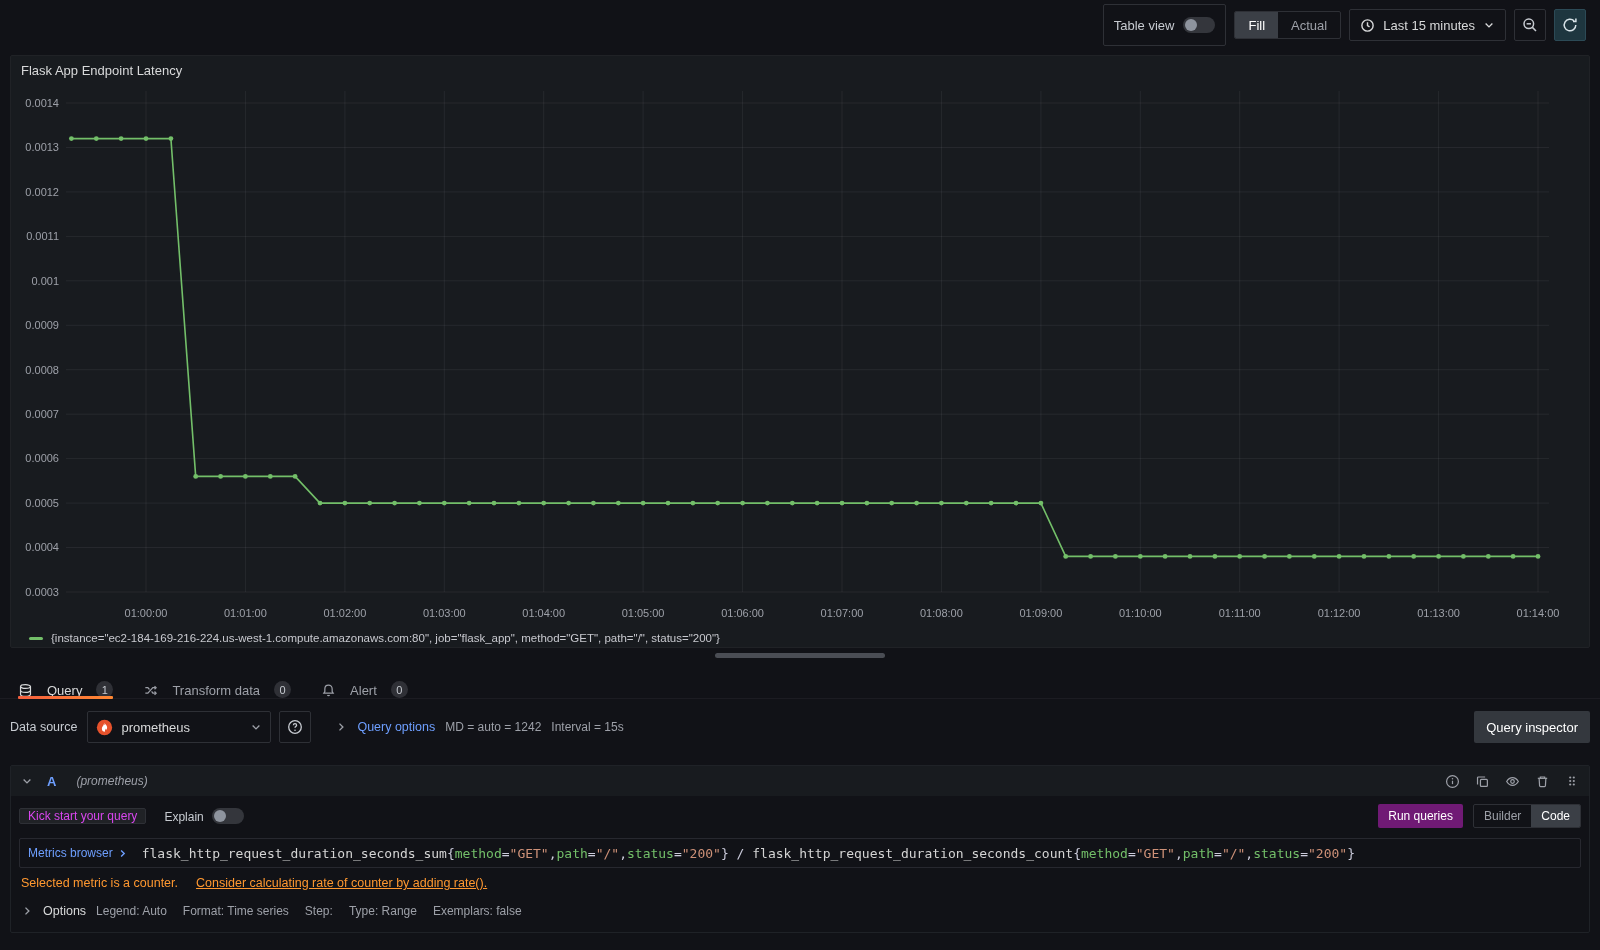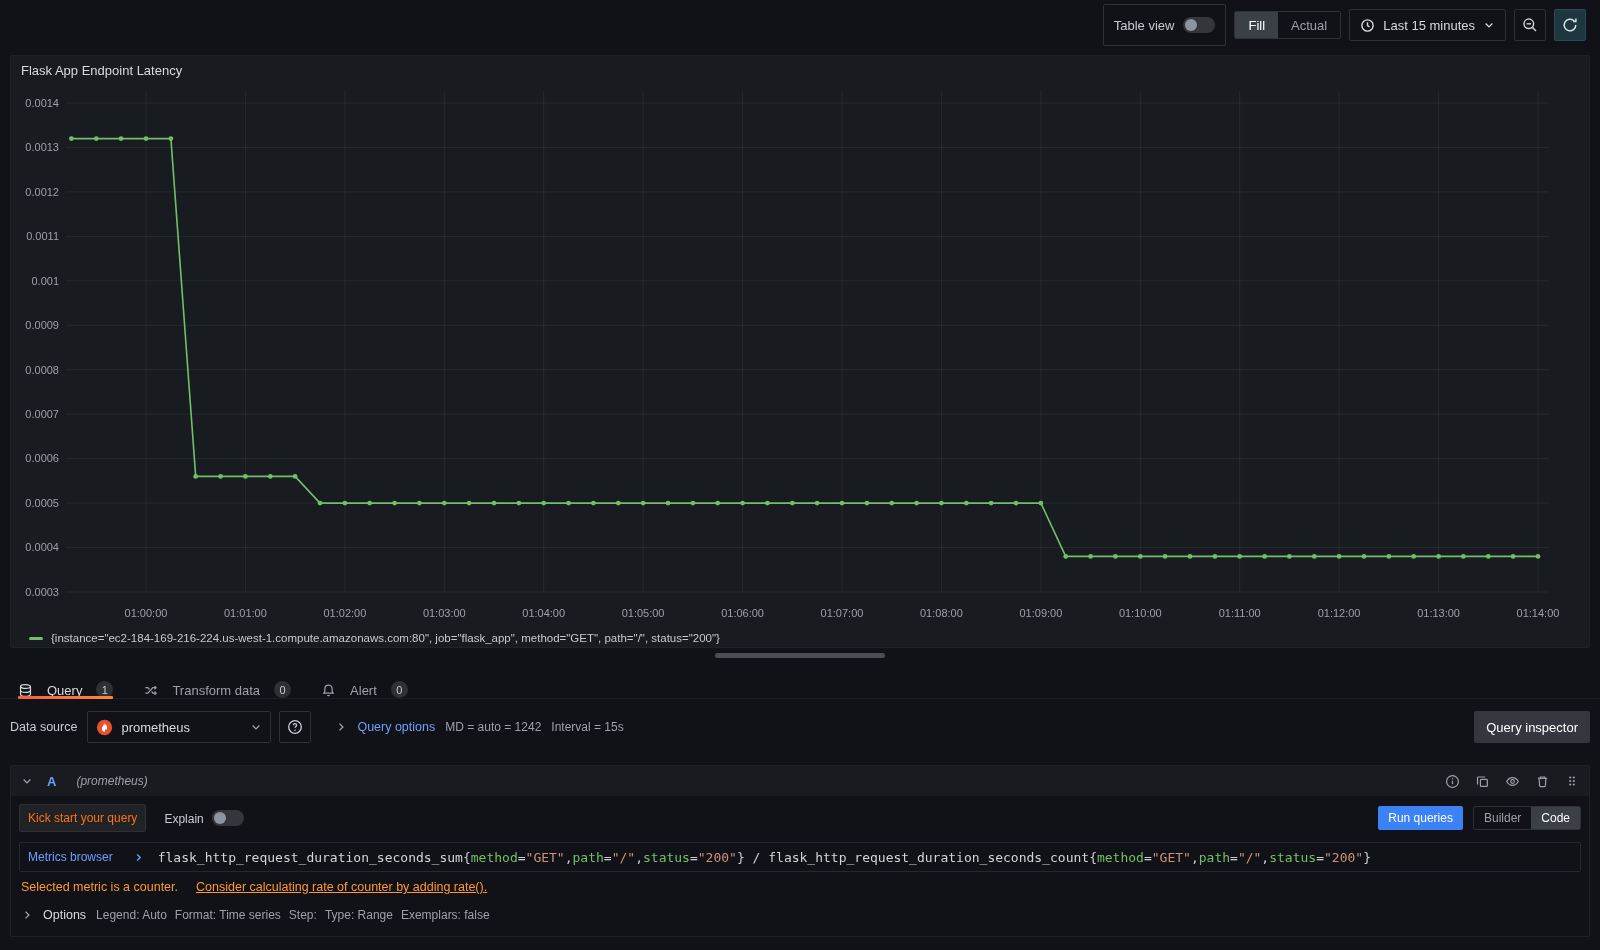--- a/index.html
+++ b/index.html
@@ -60,43 +60,43 @@
 
   
   .query-section{margin:22px 10px 0;border:1px solid #1F2227;border-radius:2px}
   .q-header{height:30px;background:#181B1F;display:flex;align-items:center;gap:6px;padding:0 10px;color:#9DA0A8}
   .refid{color:#6E9FFF;font-size:13px;font-weight:600;margin-left:8px}
   .ds-hint{color:#9DA0A8;font-size:12px;font-style:italic;margin-left:14px}
   .q-header-icons{margin-left:auto;display:flex;align-items:center;gap:15px;color:#9DA0A8}
   .q-header-icons .hicon{cursor:pointer;display:flex}
   .q-body{padding:8px 8px 10px}
   .qe-toolbar{display:flex;align-items:center;gap:10px;margin:0 0 10px}
-  .btn-sm{height:28px;padding:0 8px;font-size:12px;background:#202226;border:1px solid #2E3036;border-radius:2px;
-      color:#f97316;cursor:pointer;display:flex;align-items:center;white-space:nowrap}
+  .btn-sm{height:16px;padding:0 8px;font-size:12px;background:#202226;border:1px solid #2E3036;border-radius:2px;
+      color:#d946ef;cursor:pointer;display:flex;align-items:center;white-space:nowrap}
   .explain{display:flex;align-items:flex-end;gap:8px;margin-left:8px}
   .explain-label{font-size:12px;color:#C7CBD1}
   .right-tools{margin-left:auto;display:flex;align-items:center;gap:10px}
-  .btn-run{height:24px;padding:0 10px;border-radius:2px;background:#3b82f6;color:#FFFFFF;font-size:12px;display:flex;align-items:center;cursor:pointer}
+  .btn-run{height:24px;padding:0 10px;border-radius:2px;background:#701a75;color:#FFFFFF;font-size:12px;display:flex;align-items:center;cursor:pointer}
   .radio-group.sm{height:24px}
   .radio-group.sm .radio-btn{padding:0 10px;font-size:12px}
   .editor-row{display:flex;align-items:center;border:1px solid rgba(204,204,220,0.12);border-radius:2px;min-height:30px}
-  .mb-btn{display:flex;align-items:center;gap:20px;padding:0 6px 0 8px;font-size:12px;color:#6E9FFF;font-weight:500;white-space:nowrap;cursor:pointer}
+  .mb-btn{display:flex;align-items:center;gap:4px;padding:0 6px 0 8px;font-size:12px;color:#6E9FFF;font-weight:500;white-space:nowrap;cursor:pointer}
   .code{flex:1;font-family:"DejaVu Sans Mono","Liberation Mono",monospace;font-size:13px;color:#CCCCDC;
       padding:5px 8px;white-space:pre;overflow:hidden;cursor:text}
   .tok-metric{color:#D4D4D4}
   .tok-punct{color:#CCCCDC}
   .tok-op{color:#CCCCDC}
   .tok-label{color:#73BF69}
   .tok-string{color:#CE9178}
   .warning-row{margin:8px 0 0 2px;font-size:12.5px}
   .warn-text{color:#FF9830;margin-right:18px}
   .warn-link{color:#FF9830;text-decoration:underline;cursor:pointer}
   .options-row{display:flex;align-items:center;gap:10px;margin:14px 0 4px 2px;color:#9DA0A8}
   .opt-label{font-size:12.5px;color:#D8D9DA;font-weight:500;cursor:pointer}
-  .opt-items{display:flex;align-items:center;gap:8px}
+  .opt-items{display:flex;align-items:center;gap:16px}
   .opt-item{font-size:12px;color:#9DA0A8;white-space:nowrap}
 </style>
 </head>
 <body>
 
 <header class="topbar">
   <div class="tv-group">
     <span class="tv-label">Table view</span>
     <div class="switch">
       <div class="knob"></div>

